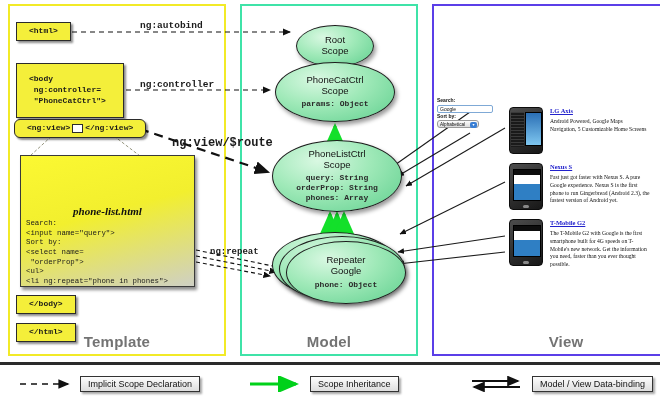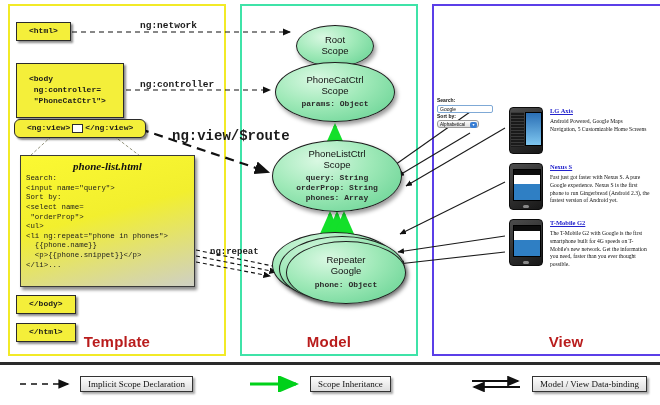--- a/index.html
+++ b/index.html
@@ -6,21 +6,21 @@
   body{font-family:"Liberation Sans",sans-serif;}
   #stage{position:relative;width:660px;height:405px;background:#ffffff;overflow:hidden;}
 
   
   .panel{position:absolute;background:#fff;box-sizing:border-box;}
   #panel-template{left:8px;top:4px;width:218px;height:352px;border:2px solid #f2ea27;}
   #panel-model{left:240px;top:4px;width:178px;height:352px;border:2px solid #3fe3a8;}
   #panel-view{left:432px;top:4px;width:268px;height:352px;border:2px solid #5b3fe8;}
 
   .panel-label{position:absolute;bottom:4px;left:0;width:100%;text-align:center;
-    font-size:15px;font-weight:700;color:#b91c1c;letter-spacing:.2px;}
+    font-size:15px;font-weight:700;color:#737373;letter-spacing:.2px;}
 
   
   .ynode{position:absolute;background:#f4ef3a;border:1.5px solid #2b2b2b;
     box-shadow:2px 2px 2px rgba(0,0,0,.45);
     font-family:"Liberation Mono","DejaVu Sans Mono",monospace;
     font-size:8px;font-weight:700;color:#1a1a1a;line-height:1.35;
     padding:3px 12px;white-space:pre;box-sizing:border-box;}
   #node-html{left:16px;top:22px;}
   #node-body{left:16px;top:63px;width:108px;height:55px;display:flex;align-items:center;}
   #node-ngview{left:14px;top:119px;display:flex;align-items:center;gap:0px;border-radius:6px;}
@@ -28,21 +28,21 @@
   #node-htmlclose{left:16px;top:323px;}
   .ngview-box{display:inline-block;width:9px;height:7px;background:#fff;
     border:1px solid #2b2b2b;margin:0 2px;vertical-align:middle;}
 
   
   #callout{position:absolute;left:20px;top:155px;width:175px;height:132px;
     border:1.5px solid #3a3a3a;box-shadow:2px 3px 3px rgba(0,0,0,.45);
     background:linear-gradient(165deg,#fbf832 0%,#f2ef2e 45%,#cfd0c4 100%);
     box-sizing:border-box;overflow:hidden;}
   #callout-title{font-family:"Liberation Serif",serif;font-style:italic;font-weight:700;
-    font-size:11px;color:#111;text-align:center;padding:4px 0 2px;}
+    font-size:11px;color:#111;text-align:center;padding:4px 0 2px;margin-top:45px;}
   #callout-code{font-family:"Liberation Mono","DejaVu Sans Mono",monospace;
     font-size:7.4px;line-height:1.3;color:#1b1b1b;white-space:pre;padding:0 5px;}
 
   
   .scope{position:absolute;border-radius:50%;border:1.5px solid #1d1d1d;
     background:radial-gradient(ellipse at 35% 28%,#d9f8e2 0%,#9fe9b8 45%,#5fcf8e 100%);
     box-shadow:2px 3px 4px rgba(0,0,0,.4);
     display:flex;flex-direction:column;align-items:center;justify-content:center;
     text-align:center;box-sizing:border-box;}
   .scope .t{font-family:"Liberation Sans",sans-serif;font-size:9.5px;color:#111;line-height:1.15;}
@@ -55,21 +55,21 @@
   #scope-rep2{left:279px;top:236px;width:126px;height:66px;}
   #scope-rep1{left:286px;top:241px;width:120px;height:63px;}
 
   
   svg#wires{position:absolute;left:0;top:0;width:660px;height:405px;pointer-events:none;}
 
   .wlabel{position:absolute;font-family:"Liberation Mono","DejaVu Sans Mono",monospace;
     font-weight:700;color:#1b1b1b;white-space:nowrap;}
   #lbl-autobind{left:140px;top:20px;font-size:9.5px;}
   #lbl-controller{left:140px;top:79px;font-size:9.5px;}
-  #lbl-ngview{left:172px;top:128px;font-size:14px;}
+  #lbl-ngview{left:172px;top:136px;font-size:12px;}
   #lbl-ngrepeat{left:210px;top:247px;font-size:9px;}
 
   
   #browser{position:absolute;left:437px;top:97px;width:60px;height:42px;font-size:5px;}
   .bw-lab{font-family:"Liberation Sans",sans-serif;font-size:5px;font-weight:700;color:#111;line-height:1.5;}
   #bw-input{width:56px;height:8px;border:1px solid #7fa9d6;border-radius:2px;background:#fff;
     font-family:"Liberation Sans",sans-serif;font-size:5px;color:#111;
     display:flex;align-items:center;padding-left:2px;box-sizing:border-box;}
   #bw-select{width:42px;height:8px;border:1px solid #9a9a9a;border-radius:3px;
     background:linear-gradient(#fdfdfd,#dcdcdc);display:flex;align-items:center;
@@ -98,21 +98,21 @@
   .phone-snippet{font-family:"Liberation Serif",serif;font-size:5.6px;color:#111;
     line-height:1.35;margin-top:3px;}
 
   
   #legend{position:absolute;left:0;top:362px;width:660px;height:43px;
     background:#fff;border-top:3px solid #2a2a2a;}
   .lg-item{position:absolute;display:flex;align-items:center;gap:6px;top:11px;}
   #lg1{left:18px;} #lg2{left:248px;} #lg3{left:470px;}
   .lg-box{border:1.5px solid #333;background:linear-gradient(#fdfdfd,#dedede);
     box-shadow:1.5px 1.5px 2px rgba(0,0,0,.35);
-    padding:2px 7px;font-family:Liberation Serif, serif;font-size:9px;color:#111;white-space:nowrap;}
+    padding:2px 7px;font-family:Liberation Sans, sans-serif;font-size:9px;color:#111;white-space:nowrap;}
   .lg-art{width:56px;height:16px;position:relative;}
 </style>
 </head>
 <body>
 
 <div id="stage">
 
   <div class="panel" id="panel-template">
     <div class="panel-label">Template</div>
   </div>
@@ -192,21 +192,21 @@
 &lt;ul&gt;
 &lt;li ng:repeat="phone in phones"&gt;
   {{phone.name}}
   &lt;p&gt;{{phone.snippet}}&lt;/p&gt;
 &lt;/li&gt;...</div>
   </div>
 
   <div class="ynode" id="node-bodyclose">&lt;/body&gt;</div>
   <div class="ynode" id="node-htmlclose">&lt;/html&gt;</div>
 
-  <div class="wlabel" id="lbl-autobind">ng:network</div>
+  <div class="wlabel" id="lbl-autobind">ng:autobind</div>
   <div class="wlabel" id="lbl-controller">ng:controller</div>
   <div class="wlabel" id="lbl-ngview">ng:view/$route</div>
   <div class="wlabel" id="lbl-ngrepeat">ng:repeat</div>
 
   <div class="scope" id="scope-root">
     <div class="t" style="white-space:pre">Root
 Scope</div>
   </div>
 
   <div class="scope" id="scope-catctrl">

